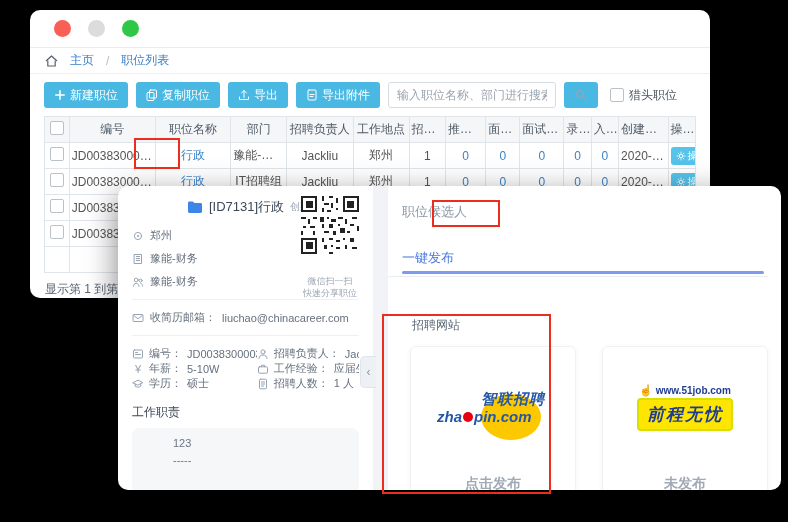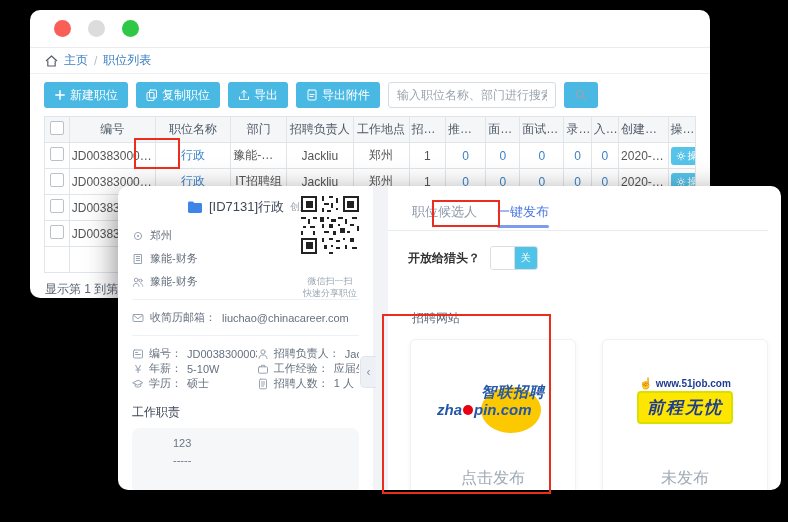--- a/index.html
+++ b/index.html
@@ -4,21 +4,21 @@
 <style>
   html,body{margin:0;padding:0;background:#000;font-family:"Liberation Sans",sans-serif;}
   .stage{position:relative;width:788px;height:522px;background:#000;overflow:hidden;}
 
   
   .main-card{position:absolute;left:30px;top:10px;width:680px;height:288px;background:#fff;
     border-radius:10px;box-shadow:0 6px 26px rgba(0,0,0,.55);display:flex;flex-direction:column;overflow:hidden;}
   .titlebar{height:37px;flex:0 0 auto;border-bottom:1px solid #ececec;display:flex;align-items:center;padding-left:24px;gap:17px;}
   .dot{width:17px;height:17px;border-radius:50%;display:inline-block;}
   .dot.red{background:#f95f56}.dot.gray{background:#dcdcdc}.dot.green{background:#2ec846}
-  .breadcrumb{height:25px;flex:0 0 auto;display:flex;align-items:center;gap:6px;padding:0 15px;border-bottom:1px solid #eef0f2;font-size:12px;}
+  .breadcrumb{height:25px;flex:0 0 auto;display:flex;align-items:center;gap:12px;padding:0 15px;border-bottom:1px solid #eef0f2;font-size:12px;}
   .bc-home{color:#3b7fc4}.bc-sep{color:#b5bcc4}.bc-cur{color:#3b7fc4}
   .ic-home{width:13px;height:12px;color:#56606c}
 
   .toolbar{display:flex;align-items:center;gap:8px;padding:8px 14px 7px;flex:0 0 auto;}
   .tb-buttons{display:flex;gap:8px;}
   .btn{display:inline-flex;align-items:center;gap:4px;background:#49b9e4;color:#fff;font-size:12px;height:26px;
     padding:0 10px;border-radius:3px;border:none;font-family:inherit;cursor:pointer;}
   .btn .ic{color:#fff}
   .input{height:24px;border:1px solid #d7dce2;border-radius:3px;font-size:12px;padding:0 8px;color:#444;font-family:inherit;outline:none;}
   .input::placeholder{color:#9aa4af}
@@ -56,35 +56,35 @@
   .sec-card{background:#f6f7f9;border-radius:8px;padding:7px 10px;position:relative;}
   .sec-card.first{height:52px;}
   .sec-content{font-size:11px;color:#6a7685;line-height:1.5;white-space:pre-line;margin-left:31px;}
 
   .gutter{width:15px;flex:0 0 auto;background:#f1f3f6;position:relative;}
   .handle{position:absolute;left:-13px;top:170px;width:15px;height:30px;background:#edf1f6;border:1px solid #dfe5ec;
     border-right:none;border-radius:5px 0 0 5px;display:flex;align-items:center;justify-content:center;color:#8a97a5;font-size:12px;cursor:pointer;}
 
   
   .publish{flex:1;padding:6px 18px 0 0;display:flex;flex-direction:column;}
-  .tabs{display:flex;gap:12px;border-bottom:1px solid #e9edf1;padding:4px 0 0 20px;}
+  .tabs{display:flex;gap:12px;border-bottom:1px solid #e9edf1;padding:4px 0 0 10px;flex-direction:column;}
   .tab{font-size:13px;color:#8a96a4;padding:7px 4px 9px;position:relative;cursor:pointer;}
   .tab.active{color:#4a77e0;}
   .tab .underline{display:none;}
   .tab.active .underline{display:block;position:absolute;left:4px;right:4px;bottom:2px;height:3px;background:#7f9bef;border-radius:2px;}
   .toggle-row{display:flex;align-items:center;gap:10px;margin:15px 0 0 20px;font-size:12px;color:#333;font-weight:bold;}
   .toggle{display:flex;width:46px;height:22px;border:1px solid #d9dee4;border-radius:3px;overflow:hidden;cursor:pointer;}
   .toggle .knob{width:50%;background:#fff;border-right:1px solid #d9dee4;}
   .toggle .state{width:50%;background:#4fc3e8;color:#fff;font-size:10px;display:flex;align-items:center;justify-content:center;font-weight:normal;}
   .sites-label{margin:40px 0 0 24px;font-size:12px;color:#5a6676;}
   .cards{display:flex;gap:26px;margin:12px 0 0 22px;}
   .site-card{width:164px;height:200px;background:#fff;border:1px solid #f0f2f4;border-radius:6px;
     box-shadow:0 1px 5px rgba(0,0,0,.05);display:flex;flex-direction:column;align-items:center;cursor:pointer;}
   .logo-zone{height:120px;display:flex;align-items:center;justify-content:center;width:100%;}
-  .status{font-size:16px;color:#a0aab6;margin-top:8px;}
+  .status{font-size:14px;color:#a0aab6;margin-top:8px;font-weight:bold;}
   .refresh{color:#8a96a6;margin-top:6px;cursor:pointer;}
 
   .zp{position:relative;width:124px;}
   .zp .ellipse{position:absolute;right:14px;top:4px;width:60px;height:46px;background:#fcc800;border-radius:50%;}
   .zp .cn{position:relative;font-size:15px;font-weight:bold;font-style:italic;color:#2457a7;text-align:right;padding-right:10px;letter-spacing:1px;}
   .zp .en{position:relative;font-size:15px;font-weight:bold;font-style:italic;color:#2457a7;margin-top:-1px;padding-left:6px;}
   .zp-dot{display:inline-block;width:10px;height:10px;background:#e60012;border-radius:50%;margin:0 1px;}
   .jb{text-align:center;}
   .jb .url{font-size:10px;font-weight:bold;color:#1e3c91;white-space:nowrap;}
   .jb .hand{font-size:11px;color:#1e3c91;}
@@ -149,20 +149,24 @@
             <span>导出附件</span>
           </button>
         </div>
       <input class="input w-search" placeholder="输入职位名称、部门进行搜索..." style="">
       <button class="search-btn">
         <svg class="ic" viewBox="0 0 12 12" fill="none" stroke="currentColor" stroke-width="1.3" stroke-linecap="round">
             <circle cx="5" cy="5" r="3.4"></circle>
             <path d="M7.6 7.6l3 3"></path>
           </svg>
       </button>
+      <label class="hh">
+        <span class="cb"></span>
+        <span>猎头职位</span>
+      </label>
     </div>
 
     <div class="table-wrap">
       <table>
         <colgroup id="cols">
             <col style="width:3.8%">
             <col style="width:13.2%">
             <col style="width:11.6%">
             <col style="width:8.6%">
             <col style="width:10.2%">
@@ -461,27 +465,20 @@
     <div class="gutter">
       <div class="handle">‹</div>
     </div>
 
     <div class="publish">
       <div class="tabs" id="tabs">
           <div class="tab"><span>职位候选人</span></div>
           <div class="tab active"><span>一键发布</span><div class="underline"></div></div>
         </div>
 
-      <div class="toggle-row">
-        <span>开放给猎头？</span>
-        <div class="toggle">
-          <span class="knob"></span>
-          <span class="state">关</span>
-        </div>
-      </div>
 
       <div class="sites-label">招聘网站</div>
 
       <div class="cards">
         <div class="site-card">
           <div class="logo-zone">
             <div class="zp">
               <div class="ellipse"></div>
               <div class="cn">智联招聘</div>
               <div class="en"><span>zha</span><span class="zp-dot"></span><span>pin.com</span></div>

